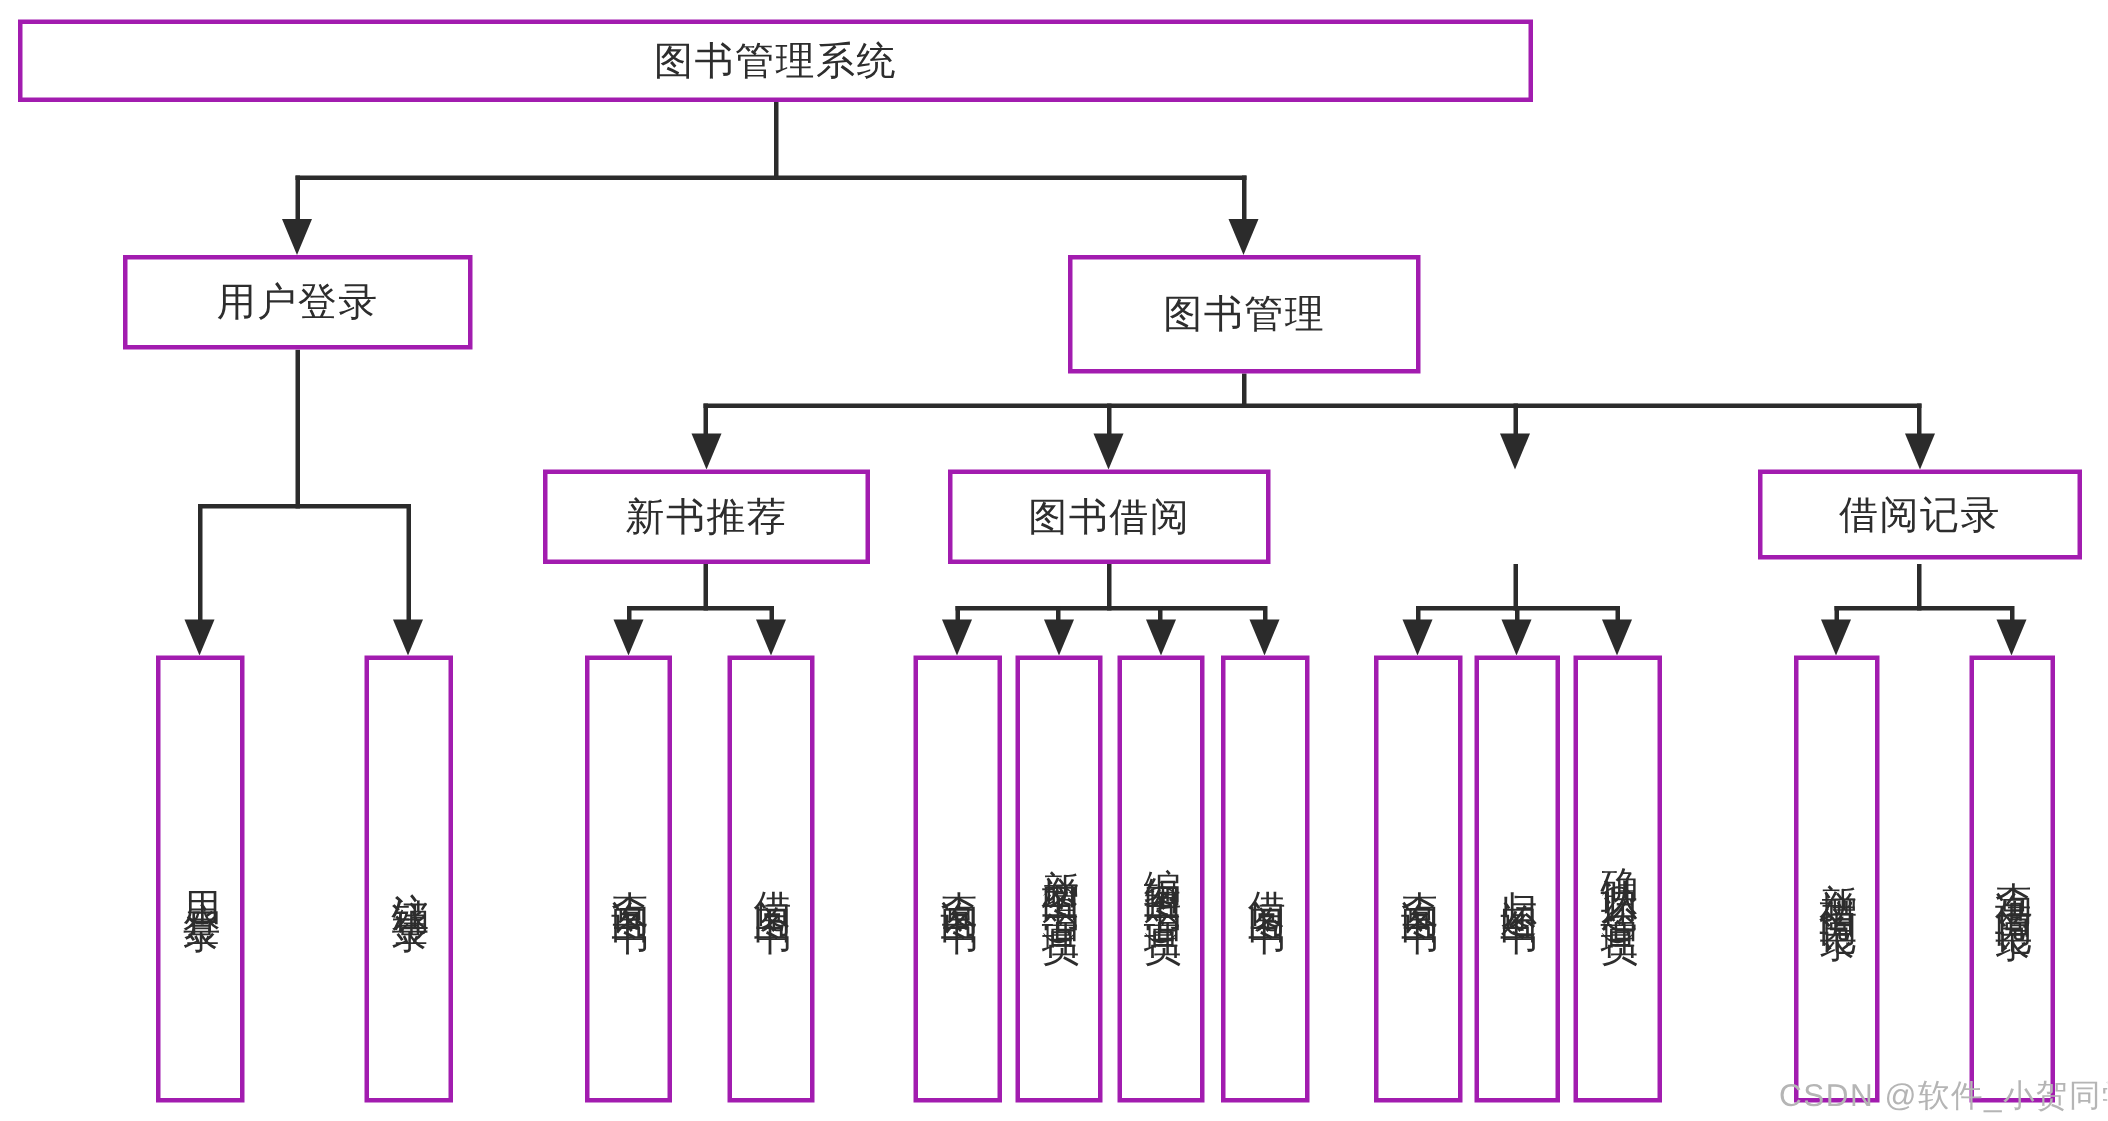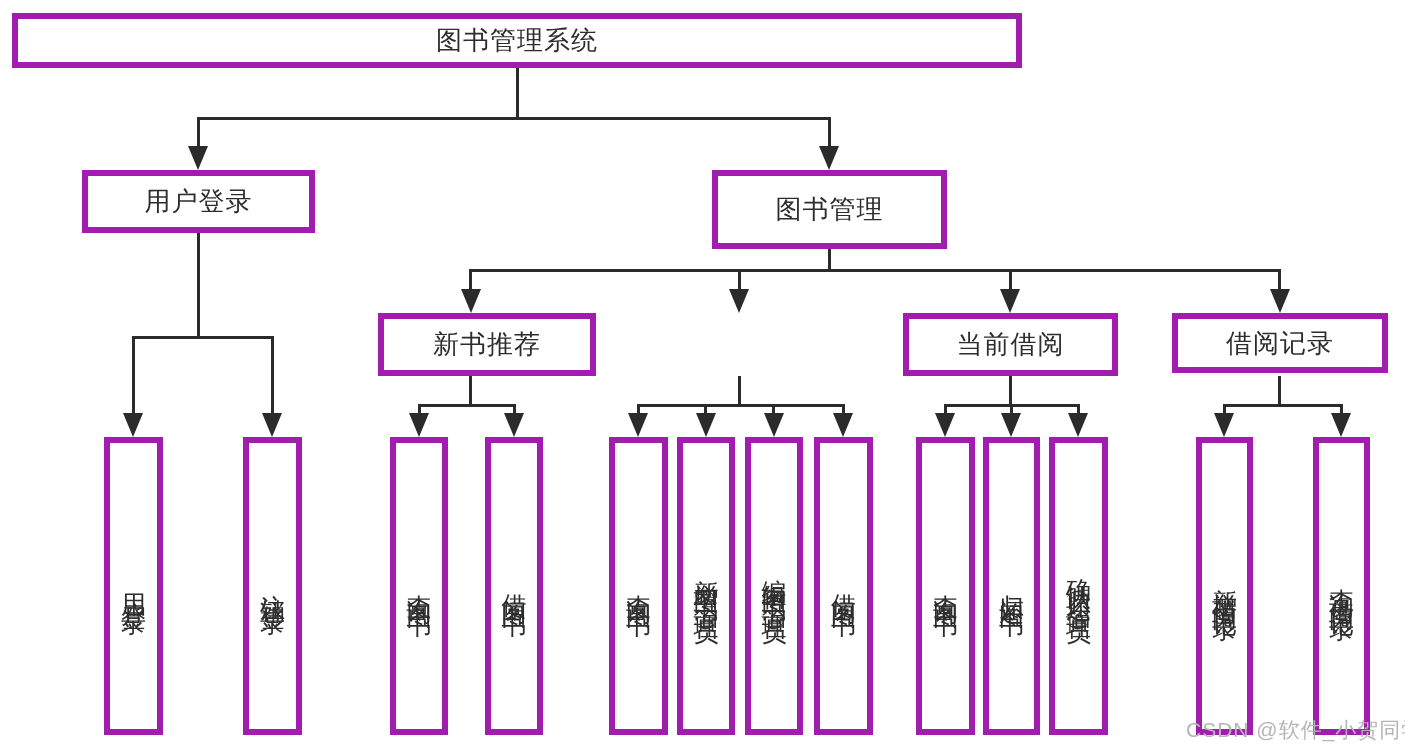--- a/index.html
+++ b/index.html
@@ -7,21 +7,21 @@
     position:relative;
     width:1405px;height:747px;
     background:#ffffff;
     font-family:"Liberation Sans","DejaVu Sans",sans-serif;
     color:#2d2d2d;
     overflow:hidden;
   }
   .box{
     position:absolute;
     box-sizing:border-box;
-    border:6px solid #a21caf;
+    border:3px solid #a21caf;
     background:#ffffff;
     display:flex;
     align-items:center;
     justify-content:center;
     z-index:2;
   }
   .box .lbl{
     font-size:26px;
     letter-spacing:1px;
     white-space:nowrap;
@@ -88,25 +88,25 @@
   <div class="hline" style="left:469px;top:269px;width:812px"></div>
   <div class="vline" style="left:469px;top:269px;height:28px"></div>
   <div class="arrow" style="left:461px;top:289px"></div>
   <div class="vline" style="left:738px;top:269px;height:28px"></div>
   <div class="arrow" style="left:729px;top:289px"></div>
   <div class="vline" style="left:1009px;top:269px;height:28px"></div>
   <div class="arrow" style="left:1000px;top:289px"></div>
   <div class="vline" style="left:1278px;top:269px;height:28px"></div>
   <div class="arrow" style="left:1270px;top:289px"></div>
 
-  <div class="box" style="left:378px;top:313px;width:218px;height:63px">
+  <div class="box" style="left:362px;top:313px;width:218px;height:63px">
     <span class="lbl">新书推荐</span>
   </div>
-  <div class="box" style="left:903px;top:313px;width:215px;height:63px">
-    <span class="lbl">当前借阅</span>
+  <div class="box" style="left:632px;top:313px;width:215px;height:63px">
+    <span class="lbl">图书借阅</span>
   </div>
   <div class="box" style="left:1172px;top:313px;width:216px;height:60px">
     <span class="lbl">借阅记录</span>
   </div>
 
   <div class="vline" style="left:469px;top:376px;height:31px"></div>
   <div class="hline" style="left:418px;top:404px;width:98px"></div>
   <div class="vline" style="left:418px;top:404px;height:16px"></div>
   <div class="arrow" style="left:409px;top:413px"></div>
   <div class="vline" style="left:513px;top:404px;height:16px"></div>

